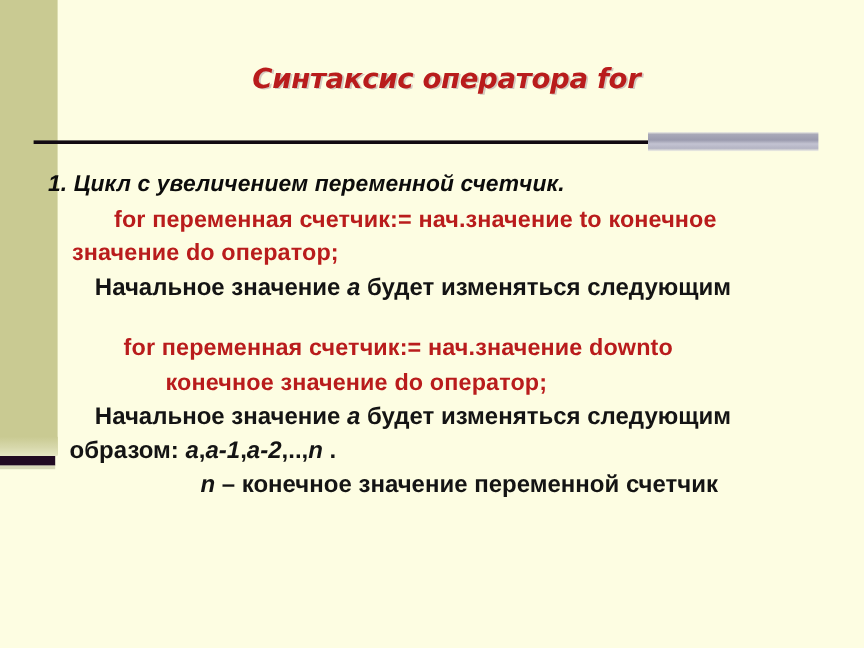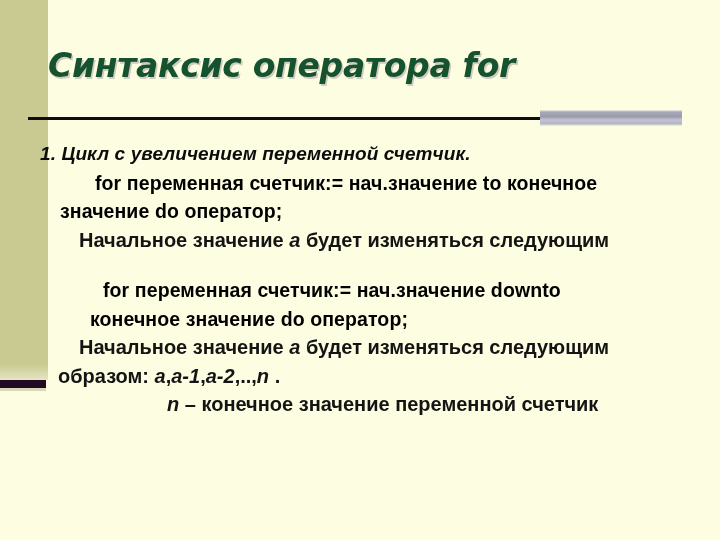--- a/index.html
+++ b/index.html
@@ -54,28 +54,28 @@
     height: 3px;
     background: #d8d9b8;
   }
 
   
   .title {
     position: absolute;
     left: 48px;
     top: 46px;
     width: 648px;
-    text-align: left;
+    text-align: center;
     font-family: "DejaVu Sans", sans-serif;
     font-weight: bold;
     font-style: italic;
-    font-size: 33px;
+    font-size: 23px;
     line-height: 40px;
     letter-spacing: -0.3px;
-    color: #14532d;
+    color: #b91c1c;
     text-shadow: 1.5px 1.5px 0 rgba(160,140,150,0.45);
     white-space: nowrap;
   }
 
   
   .rule {
     position: absolute;
     left: 28px;
     top: 117px;
     width: 514px;
@@ -112,39 +112,39 @@
   }
   .heading {
     font-weight: bold;
     font-style: italic;
     font-size: 19px;
     letter-spacing: 0.1px;
     color: #0c0c0c;
   }
   .code {
     font-weight: bold;
-    color: #000000;
+    color: #b91c1c;
     font-size: 19.5px;
     letter-spacing: 0.1px;
   }
   .plain {
     font-weight: bold;
     color: #141414;
     font-size: 20px;
   }
   .plain i, .code i, .heading i { font-style: italic; }
   .gap { height: 22px; }
 
   .i-68  { padding-left: 40px; }
   .i-95  { padding-left: 95px; }
   .i-88  { padding-left: 60px; }
   .i-79  { padding-left: 79px; }
   .i-58  { padding-left: 58px; }
   .i-103 { padding-left: 103px; }
-  .i-90  { padding-left: 90px; }
+  .i-90  { padding-left: 90px; margin-left: 48px; }
   .i-167 { padding-left: 167px; }
 </style>
 </head>
 <body>
 
 <div class="slide">
 
   <div class="side-band"></div>
   <div class="side-band-fade"></div>
   <div class="side-dark-bar"></div>

